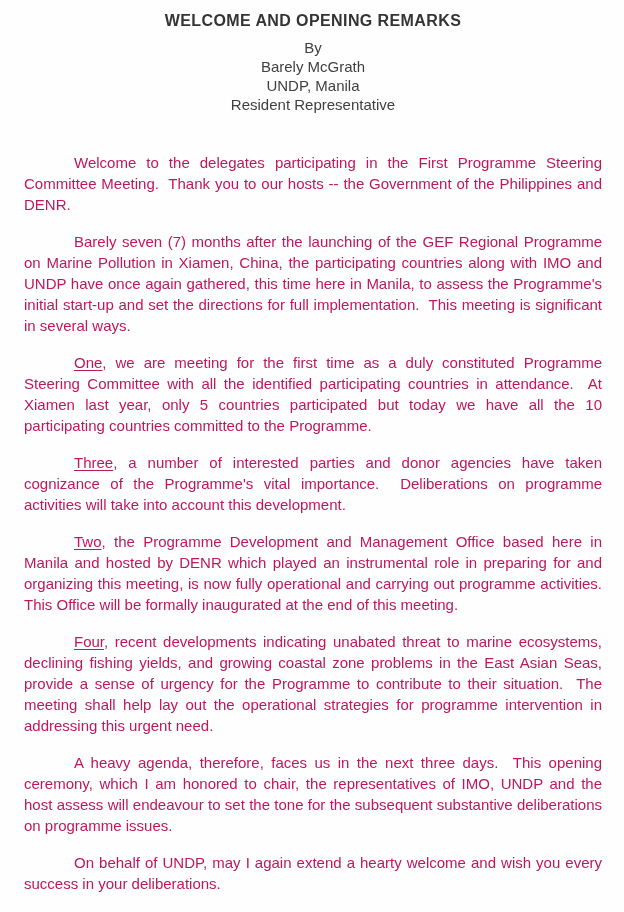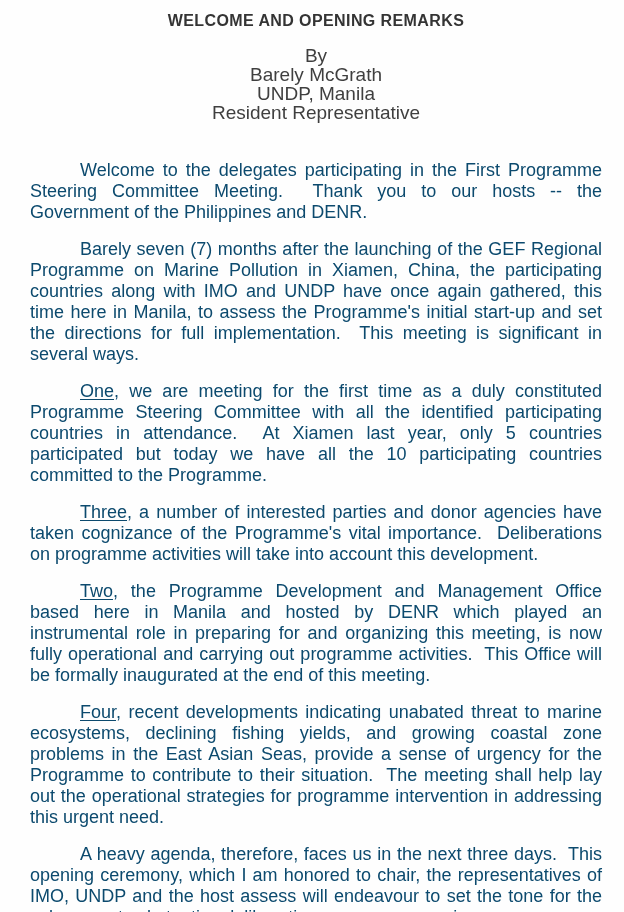--- a/index.html
+++ b/index.html
@@ -8,49 +8,49 @@
     background: #ffffff;
   }
   .page {
     position: relative;
     width: 624px;
     height: 912px;
     box-sizing: border-box;
     background: #fefefe;
     color: #3f3f3f;
     font-family: "Liberation Sans", sans-serif;
-    padding: 10px 22px 0 30px;
+    padding: 10px 22px 0 24px;
     overflow: hidden;
   }
   .doc-title {
     margin: 2px 0 0 0;
     font-size: 16px;
     font-weight: bold;
     letter-spacing: 0.4px;
     text-align: center;
     color: #343434;
   }
   .byline {
-    margin-top: 16px;
+    margin-top: 8px;
     text-align: center;
-    font-size: 19px;
+    font-size: 15px;
     line-height: 19px;
     color: #3f3f3f;
   }
   .byline div {
     margin: 0;
   }
   .body-text p {
     margin: 16px 0 0 0;
-    font-size: 18px;
+    font-size: 15px;
     line-height: 21px;
     text-align: justify;
     text-indent: 50px;
     white-space: pre-wrap;
-    color: #0c4a6e;
+    color: #be185d;
   }
   .body-text p.first {
     margin-top: 38px;
   }
   .lead {
     text-decoration: underline;
     text-underline-offset: 2px;
   }
 </style>
 </head>
@@ -76,16 +76,17 @@
     <p><span class="lead">One</span><span>, we are meeting for the first time as a duly constituted Programme Steering Committee with all the identified participating countries in attendance.  At Xiamen last year, only 5 countries participated but today we have all the 10 participating countries committed to the Programme.</span></p>
 
     <p><span class="lead">Three</span><span>, a number of interested parties and donor agencies have taken cognizance of the Programme's vital importance.  Deliberations on programme activities will take into account this development.</span></p>
 
     <p><span class="lead">Two</span><span>, the Programme Development and Management Office based here in Manila and hosted by DENR which played an instrumental role in preparing for and organizing this meeting, is now fully operational and carrying out programme activities.  This Office will be formally inaugurated at the end of this meeting.</span></p>
 
     <p><span class="lead">Four</span><span>, recent developments indicating unabated threat to marine ecosystems, declining fishing yields, and growing coastal zone problems in the East Asian Seas, provide a sense of urgency for the Programme to contribute to their situation.  The meeting shall help lay out the operational strategies for programme intervention in addressing this urgent need.</span></p>
 
     <p><span class="lead"></span><span>A heavy agenda, therefore, faces us in the next three days.  This opening ceremony, which I am honored to chair, the representatives of IMO, UNDP and the host assess will endeavour to set the tone for the subsequent substantive deliberations on programme issues.</span></p>
 
+    <p><span class="lead"></span><span>On behalf of UNDP, may I again extend a hearty welcome and wish you every success in your deliberations.</span></p>
 
   </div>
 
 </div>
 
 </body></html>

